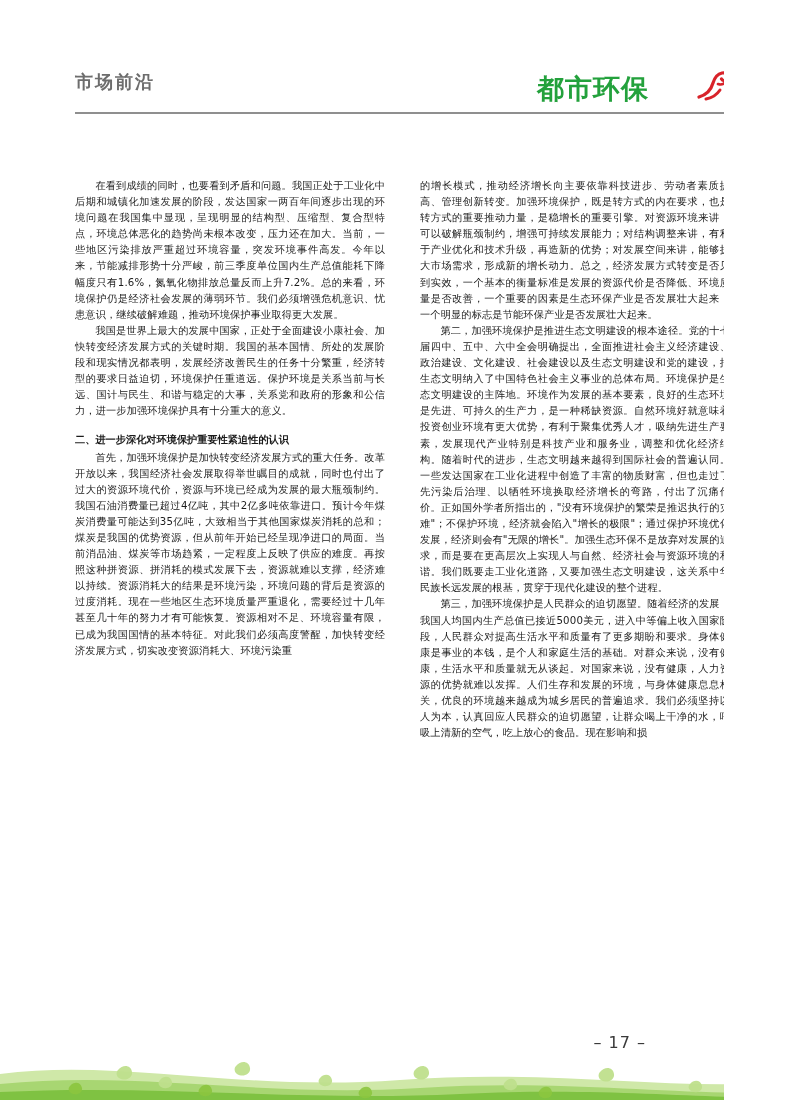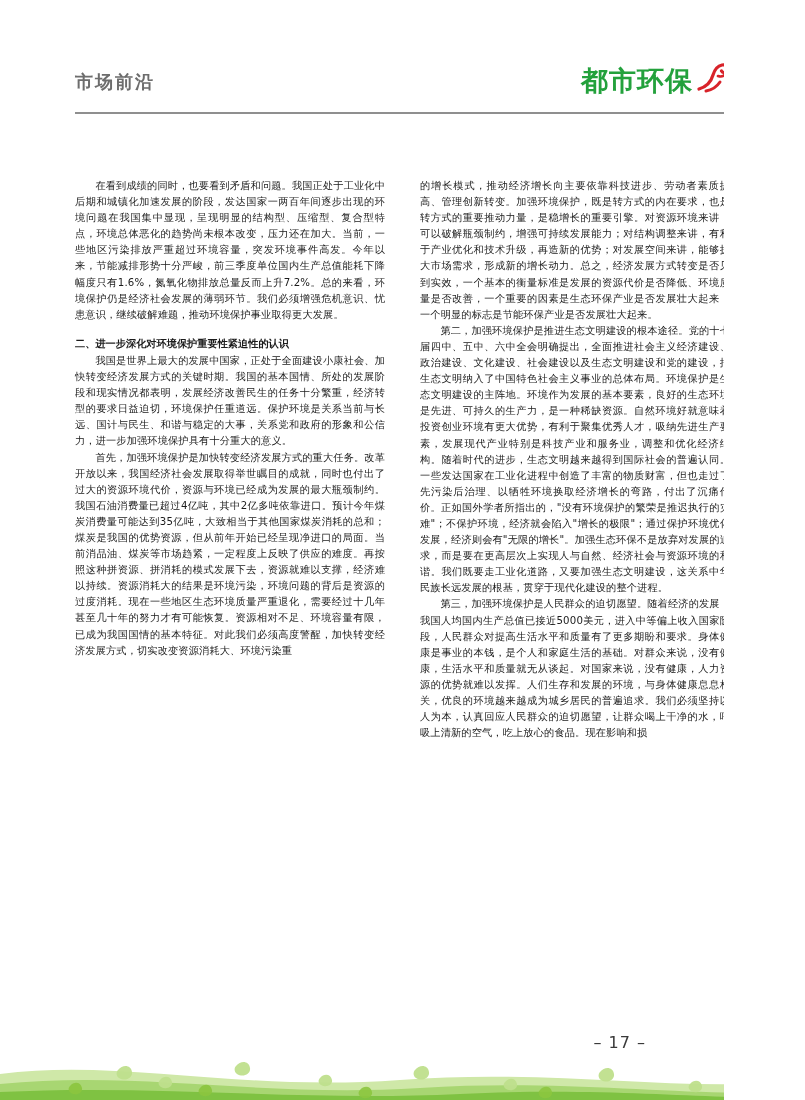--- a/index.html
+++ b/index.html
@@ -32,23 +32,24 @@
     top: 8px;
     font-family: "DejaVu Sans", sans-serif;
     font-size: 18px;
     letter-spacing: 2px;
     color: #6d6d6d;
     font-weight: bold;
   }
   #brand {
     position: absolute;
     right: 0;
-    top: 0;
+    top: 8px;
     display: flex;
     align-items: flex-end;
+    gap: 44px;
   }
   #brand-text {
     font-family: "DejaVu Sans", sans-serif;
     font-size: 27px;
     font-weight: bold;
     color: #23a13c;
     letter-spacing: 1px;
     line-height: 1;
   }
   #brand-mark {
@@ -139,22 +140,22 @@
           <path d="M22 14 C25 15 28 14 29.5 12" fill="none" stroke="#d8232a" stroke-width="2.6" stroke-linecap="round"></path>
         </svg>
       </div>
     </div>
   </div>
   <div id="header-rule"></div>
 
   <div id="columns">
     <div class="column">
       <p class="para">在看到成绩的同时，也要看到矛盾和问题。我国正处于工业化中后期和城镇化加速发展的阶段，发达国家一两百年间逐步出现的环境问题在我国集中显现，呈现明显的结构型、压缩型、复合型特点，环境总体恶化的趋势尚未根本改变，压力还在加大。当前，一些地区污染排放严重超过环境容量，突发环境事件高发。今年以来，节能减排形势十分严峻，前三季度单位国内生产总值能耗下降幅度只有1.6%，氮氧化物排放总量反而上升7.2%。总的来看，环境保护仍是经济社会发展的薄弱环节。我们必须增强危机意识、忧患意识，继续破解难题，推动环境保护事业取得更大发展。</p>
+      <p class="para">我国是世界上最大的发展中国家，正处于全面建设小康社会、加快转变经济发展方式的关键时期。我国的基本国情、所处的发展阶段和现实情况都表明，发展经济改善民生的任务十分繁重，经济转型的要求日益迫切，环境保护任重道远。保护环境是关系当前与长远、国计与民生、和谐与稳定的大事，关系党和政府的形象和公信力，进一步加强环境保护具有十分重大的意义。</p>
       <p class="para heading">二、进一步深化对环境保护重要性紧迫性的认识</p>
-      <p class="para">我国是世界上最大的发展中国家，正处于全面建设小康社会、加快转变经济发展方式的关键时期。我国的基本国情、所处的发展阶段和现实情况都表明，发展经济改善民生的任务十分繁重，经济转型的要求日益迫切，环境保护任重道远。保护环境是关系当前与长远、国计与民生、和谐与稳定的大事，关系党和政府的形象和公信力，进一步加强环境保护具有十分重大的意义。</p>
       <p class="para">首先，加强环境保护是加快转变经济发展方式的重大任务。改革开放以来，我国经济社会发展取得举世瞩目的成就，同时也付出了过大的资源环境代价，资源与环境已经成为发展的最大瓶颈制约。我国石油消费量已超过4亿吨，其中2亿多吨依靠进口。预计今年煤炭消费量可能达到35亿吨，大致相当于其他国家煤炭消耗的总和；煤炭是我国的优势资源，但从前年开始已经呈现净进口的局面。当前消品油、煤炭等市场趋紧，一定程度上反映了供应的难度。再按照这种拼资源、拼消耗的模式发展下去，资源就难以支撑，经济难以持续。资源消耗大的结果是环境污染，环境问题的背后是资源的过度消耗。现在一些地区生态环境质量严重退化，需要经过十几年甚至几十年的努力才有可能恢复。资源相对不足、环境容量有限，已成为我国国情的基本特征。对此我们必须高度警醒，加快转变经济发展方式，切实改变资源消耗大、环境污染重</p>
     </div>
     <div class="column">
       <p class="para noindent">的增长模式，推动经济增长向主要依靠科技进步、劳动者素质提高、管理创新转变。加强环境保护，既是转方式的内在要求，也是转方式的重要推动力量，是稳增长的重要引擎。对资源环境来讲，可以破解瓶颈制约，增强可持续发展能力；对结构调整来讲，有利于产业优化和技术升级，再造新的优势；对发展空间来讲，能够扩大市场需求，形成新的增长动力。总之，经济发展方式转变是否见到实效，一个基本的衡量标准是发展的资源代价是否降低、环境质量是否改善，一个重要的因素是生态环保产业是否发展壮大起来，一个明显的标志是节能环保产业是否发展壮大起来。</p>
       <p class="para">第二，加强环境保护是推进生态文明建设的根本途径。党的十七届四中、五中、六中全会明确提出，全面推进社会主义经济建设、政治建设、文化建设、社会建设以及生态文明建设和党的建设，把生态文明纳入了中国特色社会主义事业的总体布局。环境保护是生态文明建设的主阵地。环境作为发展的基本要素，良好的生态环境是先进、可持久的生产力，是一种稀缺资源。自然环境好就意味着投资创业环境有更大优势，有利于聚集优秀人才，吸纳先进生产要素，发展现代产业特别是科技产业和服务业，调整和优化经济结构。随着时代的进步，生态文明越来越得到国际社会的普遍认同。一些发达国家在工业化进程中创造了丰富的物质财富，但也走过了先污染后治理、以牺牲环境换取经济增长的弯路，付出了沉痛代价。正如国外学者所指出的，"没有环境保护的繁荣是推迟执行的灾难"；不保护环境，经济就会陷入"增长的极限"；通过保护环境优化发展，经济则会有"无限的增长"。加强生态环保不是放弃对发展的追求，而是要在更高层次上实现人与自然、经济社会与资源环境的和谐。我们既要走工业化道路，又要加强生态文明建设，这关系中华民族长远发展的根基，贯穿于现代化建设的整个进程。</p>
       <p class="para">第三，加强环境保护是人民群众的迫切愿望。随着经济的发展，我国人均国内生产总值已接近5000美元，进入中等偏上收入国家阶段，人民群众对提高生活水平和质量有了更多期盼和要求。身体健康是事业的本钱，是个人和家庭生活的基础。对群众来说，没有健康，生活水平和质量就无从谈起。对国家来说，没有健康，人力资源的优势就难以发挥。人们生存和发展的环境，与身体健康息息相关，优良的环境越来越成为城乡居民的普遍追求。我们必须坚持以人为本，认真回应人民群众的迫切愿望，让群众喝上干净的水，呼吸上清新的空气，吃上放心的食品。现在影响和损</p>
     </div>
   </div>
 
   <div id="page-number">– 17 –</div>

